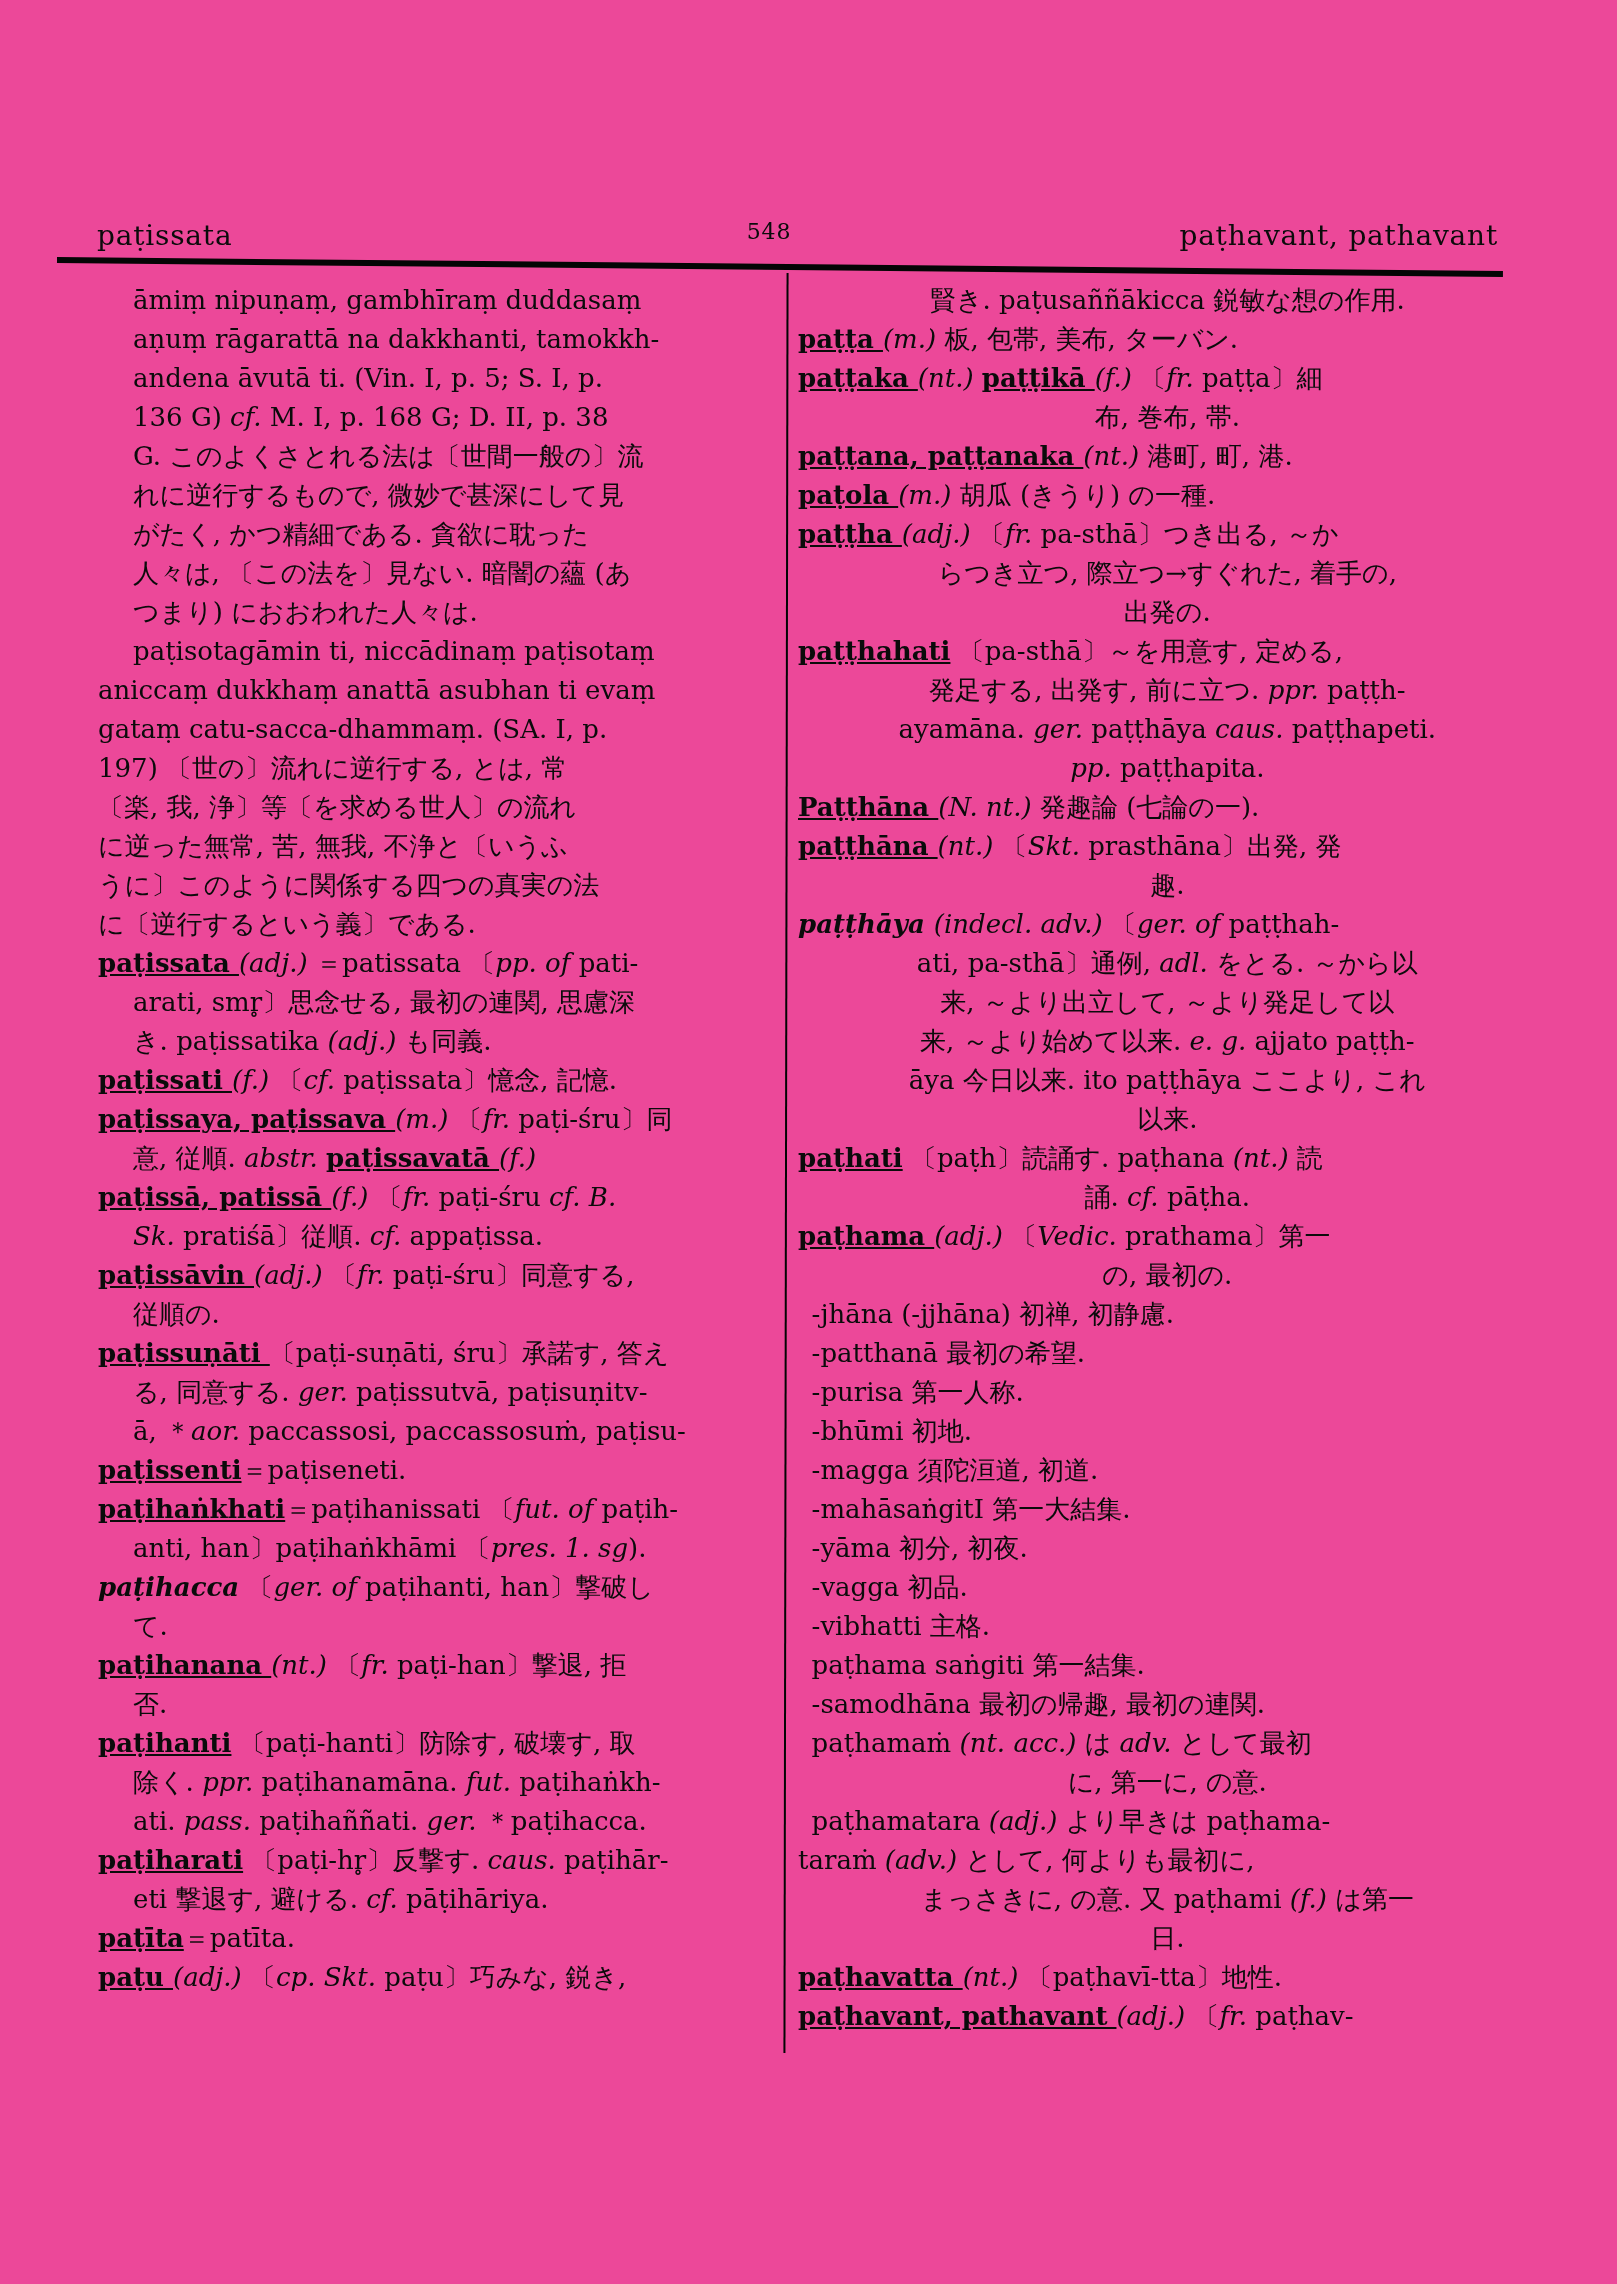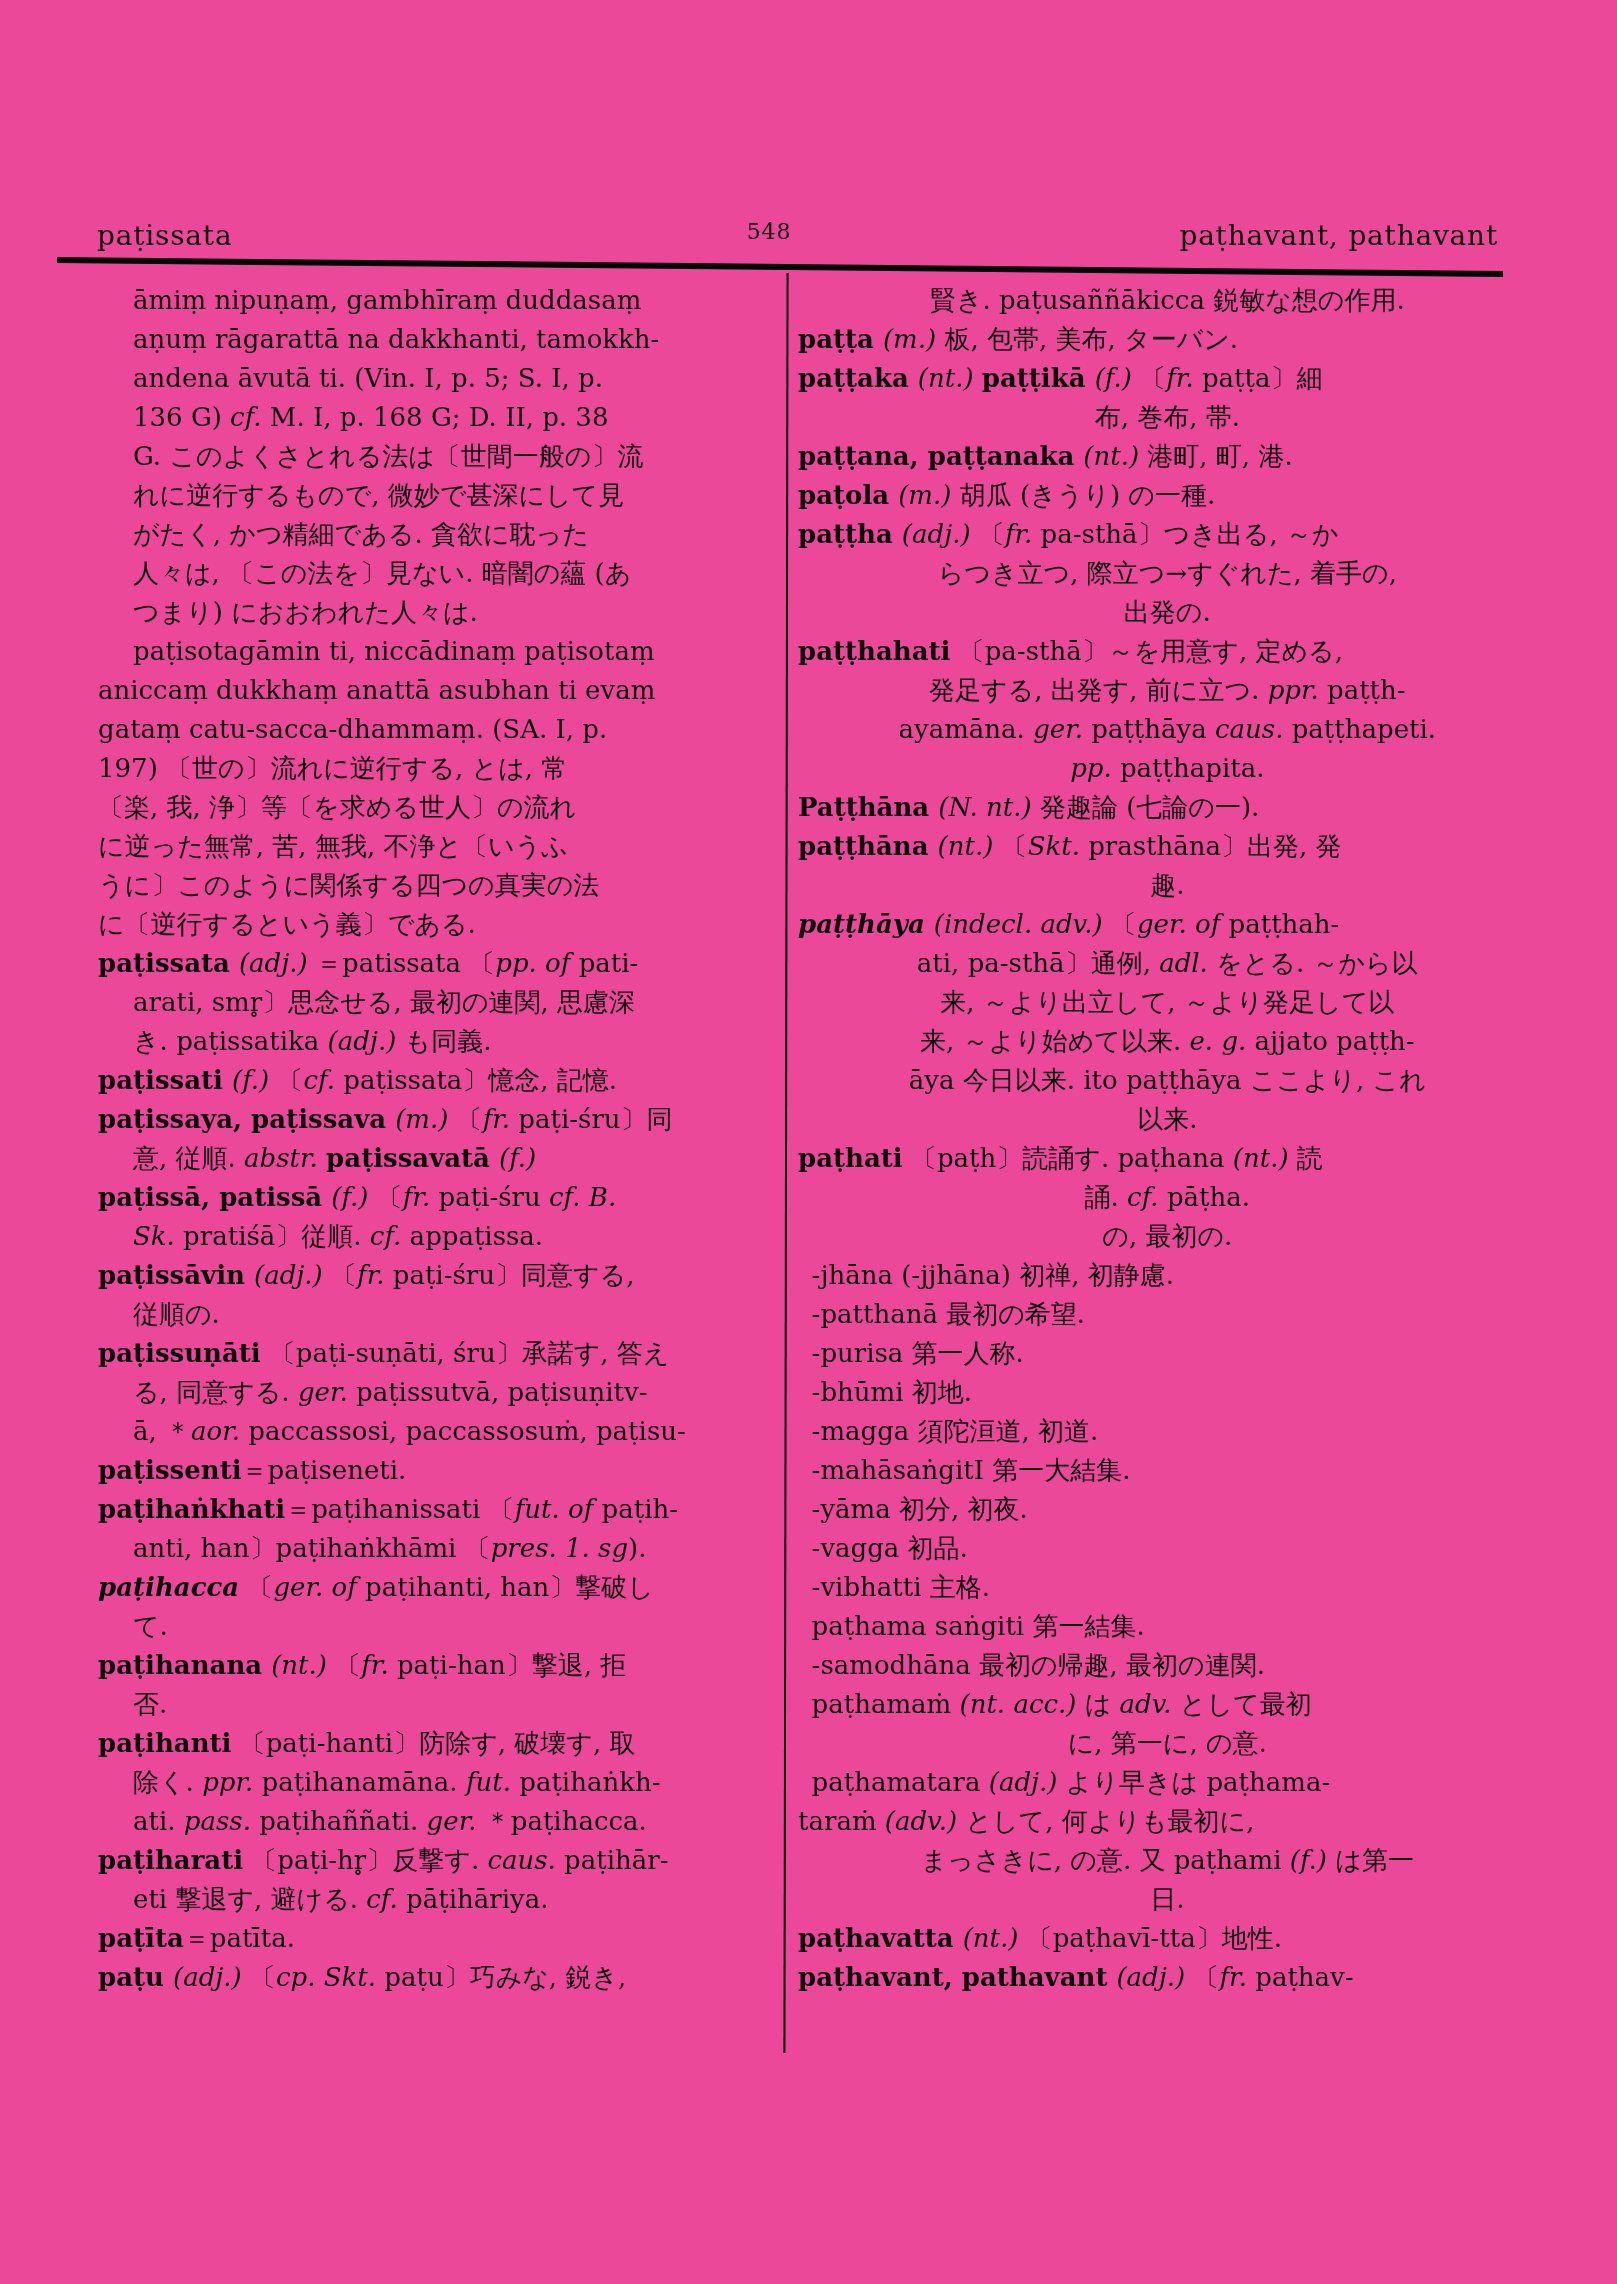--- a/index.html
+++ b/index.html
@@ -27,21 +27,21 @@
     position:absolute; top:281px;
     font-size:26px; line-height:39px;
   }
   .col-left  { left:98px;  width:688px; }
   .col-right { left:798px; width:716px; }
   .line { white-space:pre; height:39px; overflow:visible; }
   .col-left  .ind-1 { padding-left:35px; }
   .col-right .ind-1 { padding-left:22.6px;text-align:center; }
   .col-right .ind-2 { padding-left:13.6px; }
   .seg-n  { }
-  .seg-b  { font-weight:bold; }
+  .seg-b  { font-weight:bold;text-decoration:underline; }
   .seg-i  { font-style:italic; }
   .seg-bi { font-weight:bold; font-style:italic; }
   .seg-u  { text-decoration-thickness:2.3px; text-underline-offset:4.5px; }
 </style>
 </head>
 <body>
 
 <div class="page">
   <div>
     <div class="hdr hdr-left">paṭissata</div>
@@ -114,20 +114,21 @@
       <div class="line ind-0"><span class="seg-b">paṭṭhāna </span><span class="seg-i">(nt.)</span><span class="seg-n"> 〔</span><span class="seg-i">Skt.</span><span class="seg-n"> prasthāna〕出発, 発</span></div>
       <div class="line ind-1"><span class="seg-n">趣.</span></div>
       <div class="line ind-0"><span class="seg-bi">paṭṭhāya </span><span class="seg-i">(indecl. adv.)</span><span class="seg-n"> 〔</span><span class="seg-i">ger. of</span><span class="seg-n"> paṭṭhah-</span></div>
       <div class="line ind-1"><span class="seg-n">ati, pa-</span><span class="seg-u">sthā</span><span class="seg-n">〕通例, </span><span class="seg-i">adl.</span><span class="seg-n"> をとる. ～から以</span></div>
       <div class="line ind-1"><span class="seg-n">来, ～より出立して, ～より発足して以</span></div>
       <div class="line ind-1"><span class="seg-n">来, ～より始めて以来. </span><span class="seg-i">e. g.</span><span class="seg-n"> ajjato paṭṭh-</span></div>
       <div class="line ind-1"><span class="seg-n">āya 今日以来. ito paṭṭhāya ここより, これ</span></div>
       <div class="line ind-1"><span class="seg-n">以来.</span></div>
       <div class="line ind-0"><span class="seg-b">paṭhati</span><span class="seg-n"> 〔</span><span class="seg-u">paṭh</span><span class="seg-n">〕読誦す. paṭhana </span><span class="seg-i">(nt.)</span><span class="seg-n"> 読</span></div>
       <div class="line ind-1"><span class="seg-n">誦. </span><span class="seg-i">cf.</span><span class="seg-n"> pāṭha.</span></div>
+      <div class="line ind-0"><span class="seg-b">paṭhama </span><span class="seg-i">(adj.)</span><span class="seg-n"> 〔</span><span class="seg-i">Vedic.</span><span class="seg-n"> prathama〕第一</span></div>
       <div class="line ind-1"><span class="seg-n">の, 最初の.</span></div>
       <div class="line ind-2"><span class="seg-n">-jhāna (-jjhāna) 初禅, 初静慮.</span></div>
       <div class="line ind-2"><span class="seg-n">-patthanā 最初の希望.</span></div>
       <div class="line ind-2"><span class="seg-n">-purisa 第一人称.</span></div>
       <div class="line ind-2"><span class="seg-n">-bhūmi 初地.</span></div>
       <div class="line ind-2"><span class="seg-n">-magga 須陀洹道, 初道.</span></div>
       <div class="line ind-2"><span class="seg-n">-mahāsaṅgitI 第一大結集.</span></div>
       <div class="line ind-2"><span class="seg-n">-yāma 初分, 初夜.</span></div>
       <div class="line ind-2"><span class="seg-n">-vagga 初品.</span></div>
       <div class="line ind-2"><span class="seg-n">-vibhatti 主格.</span></div>

